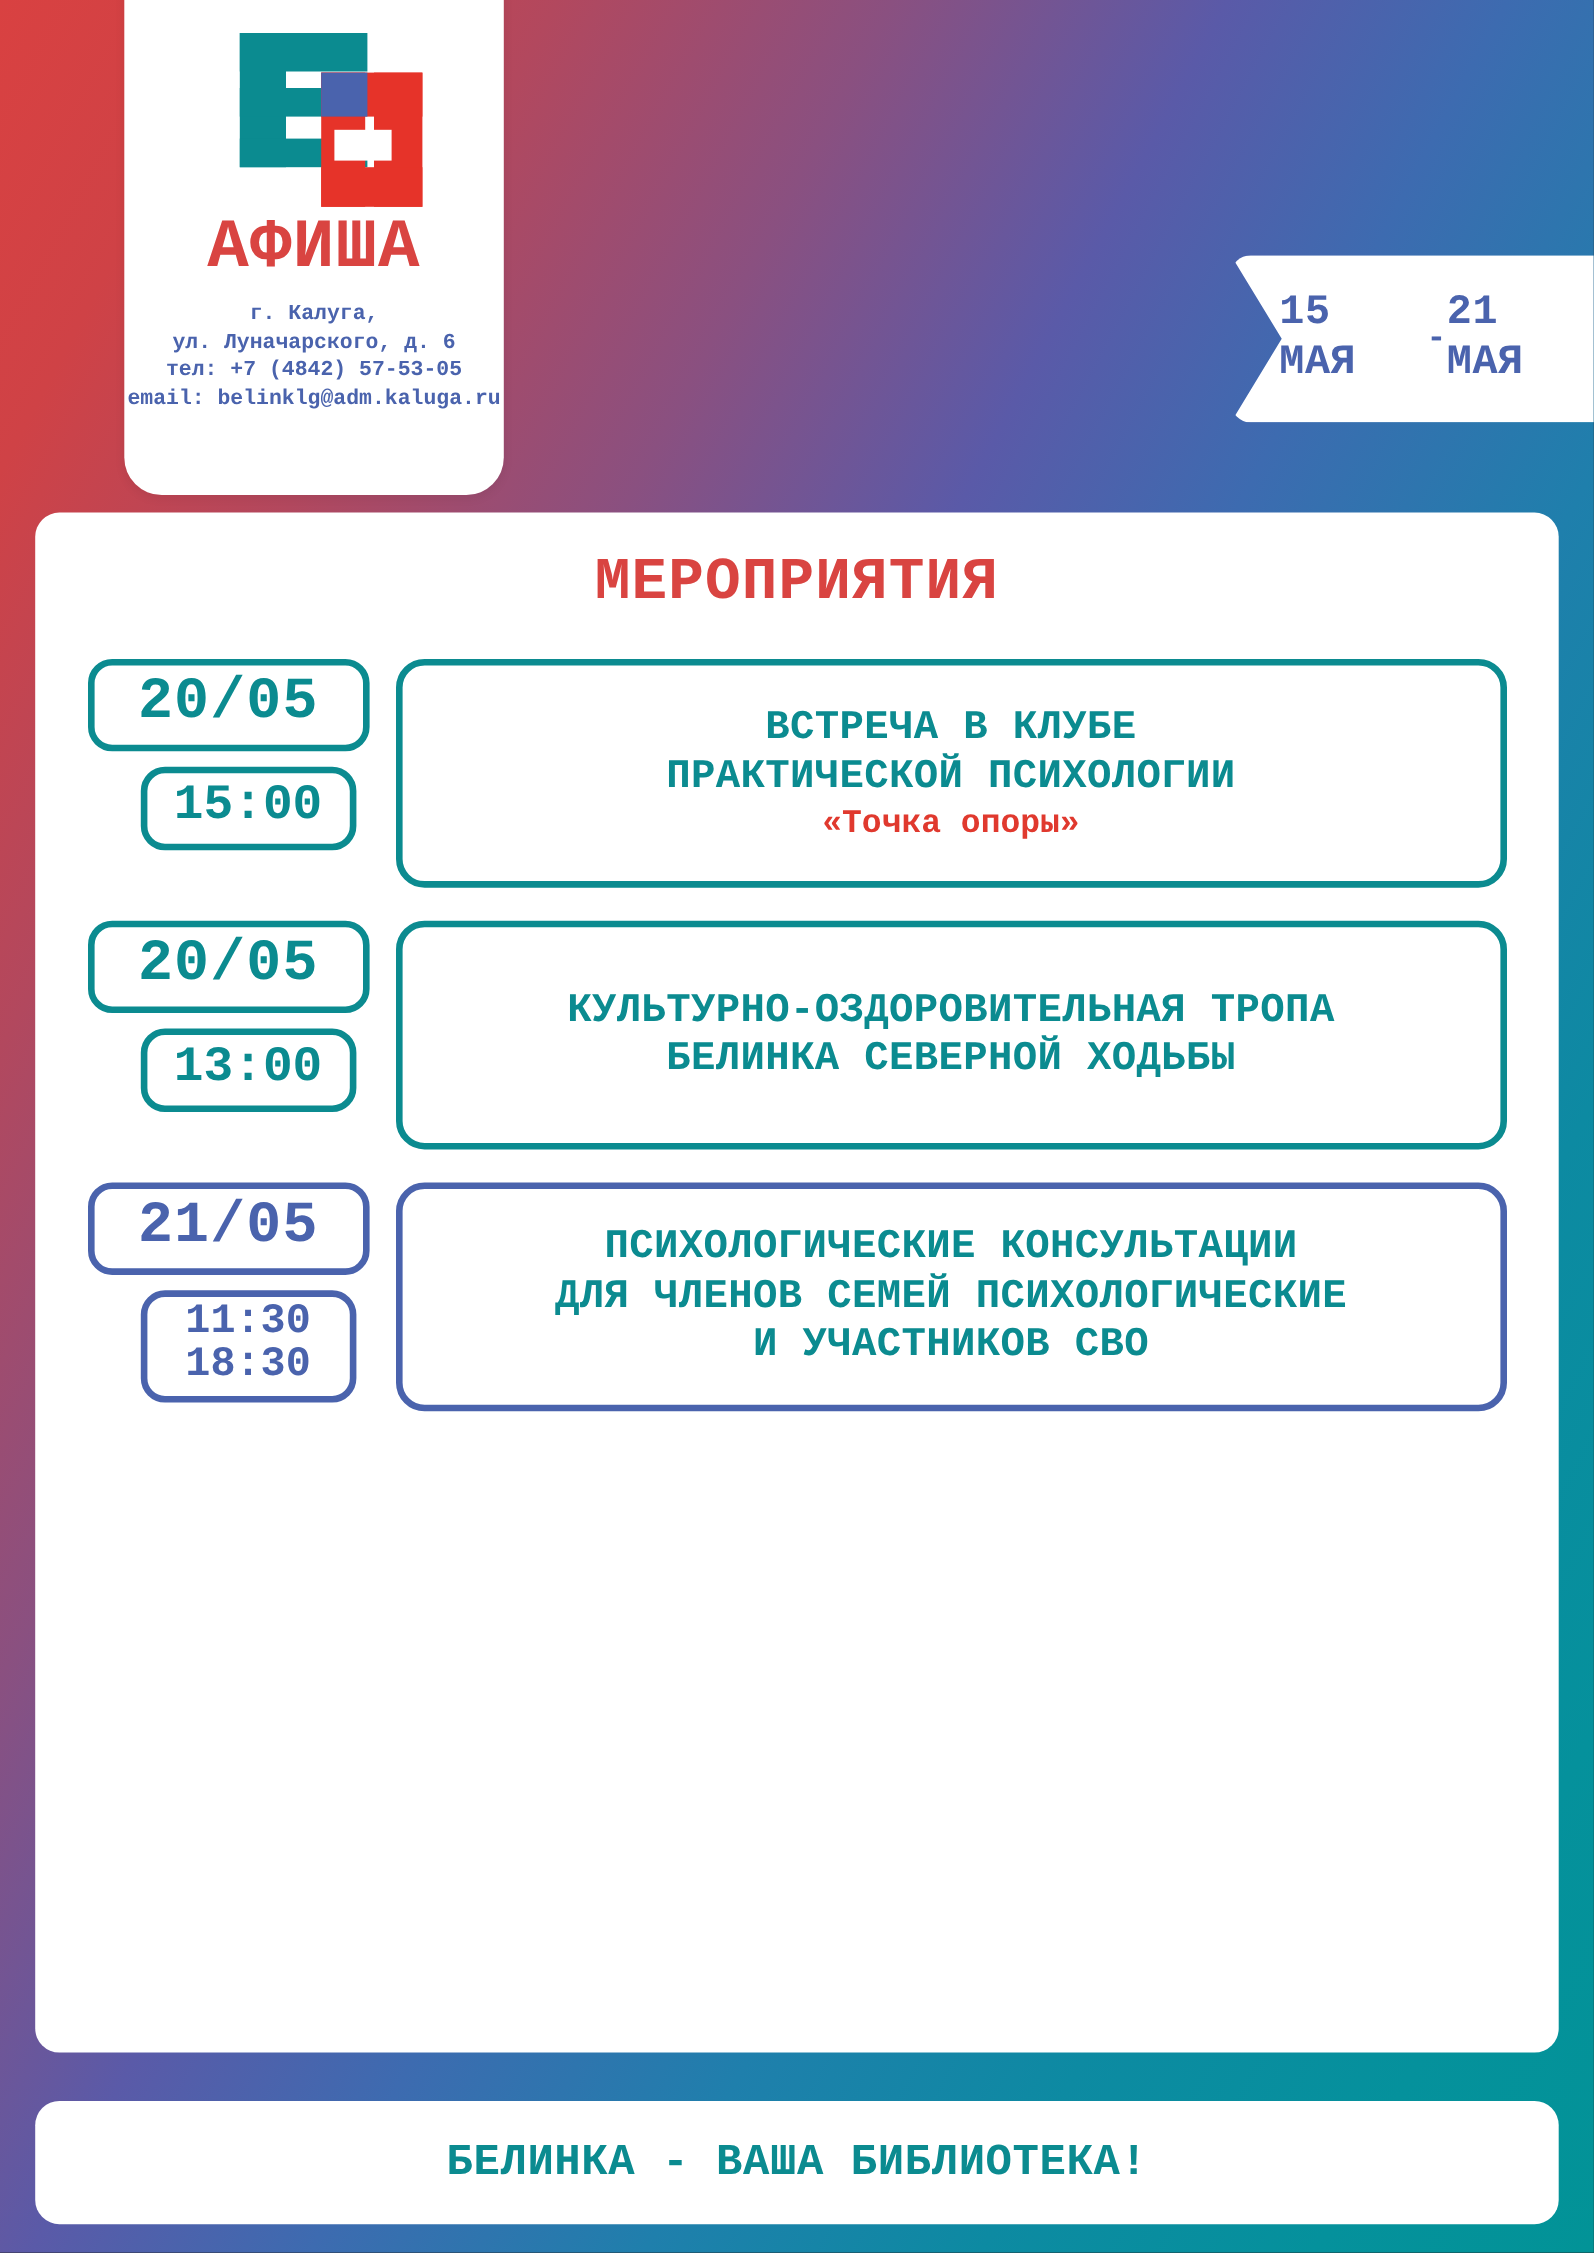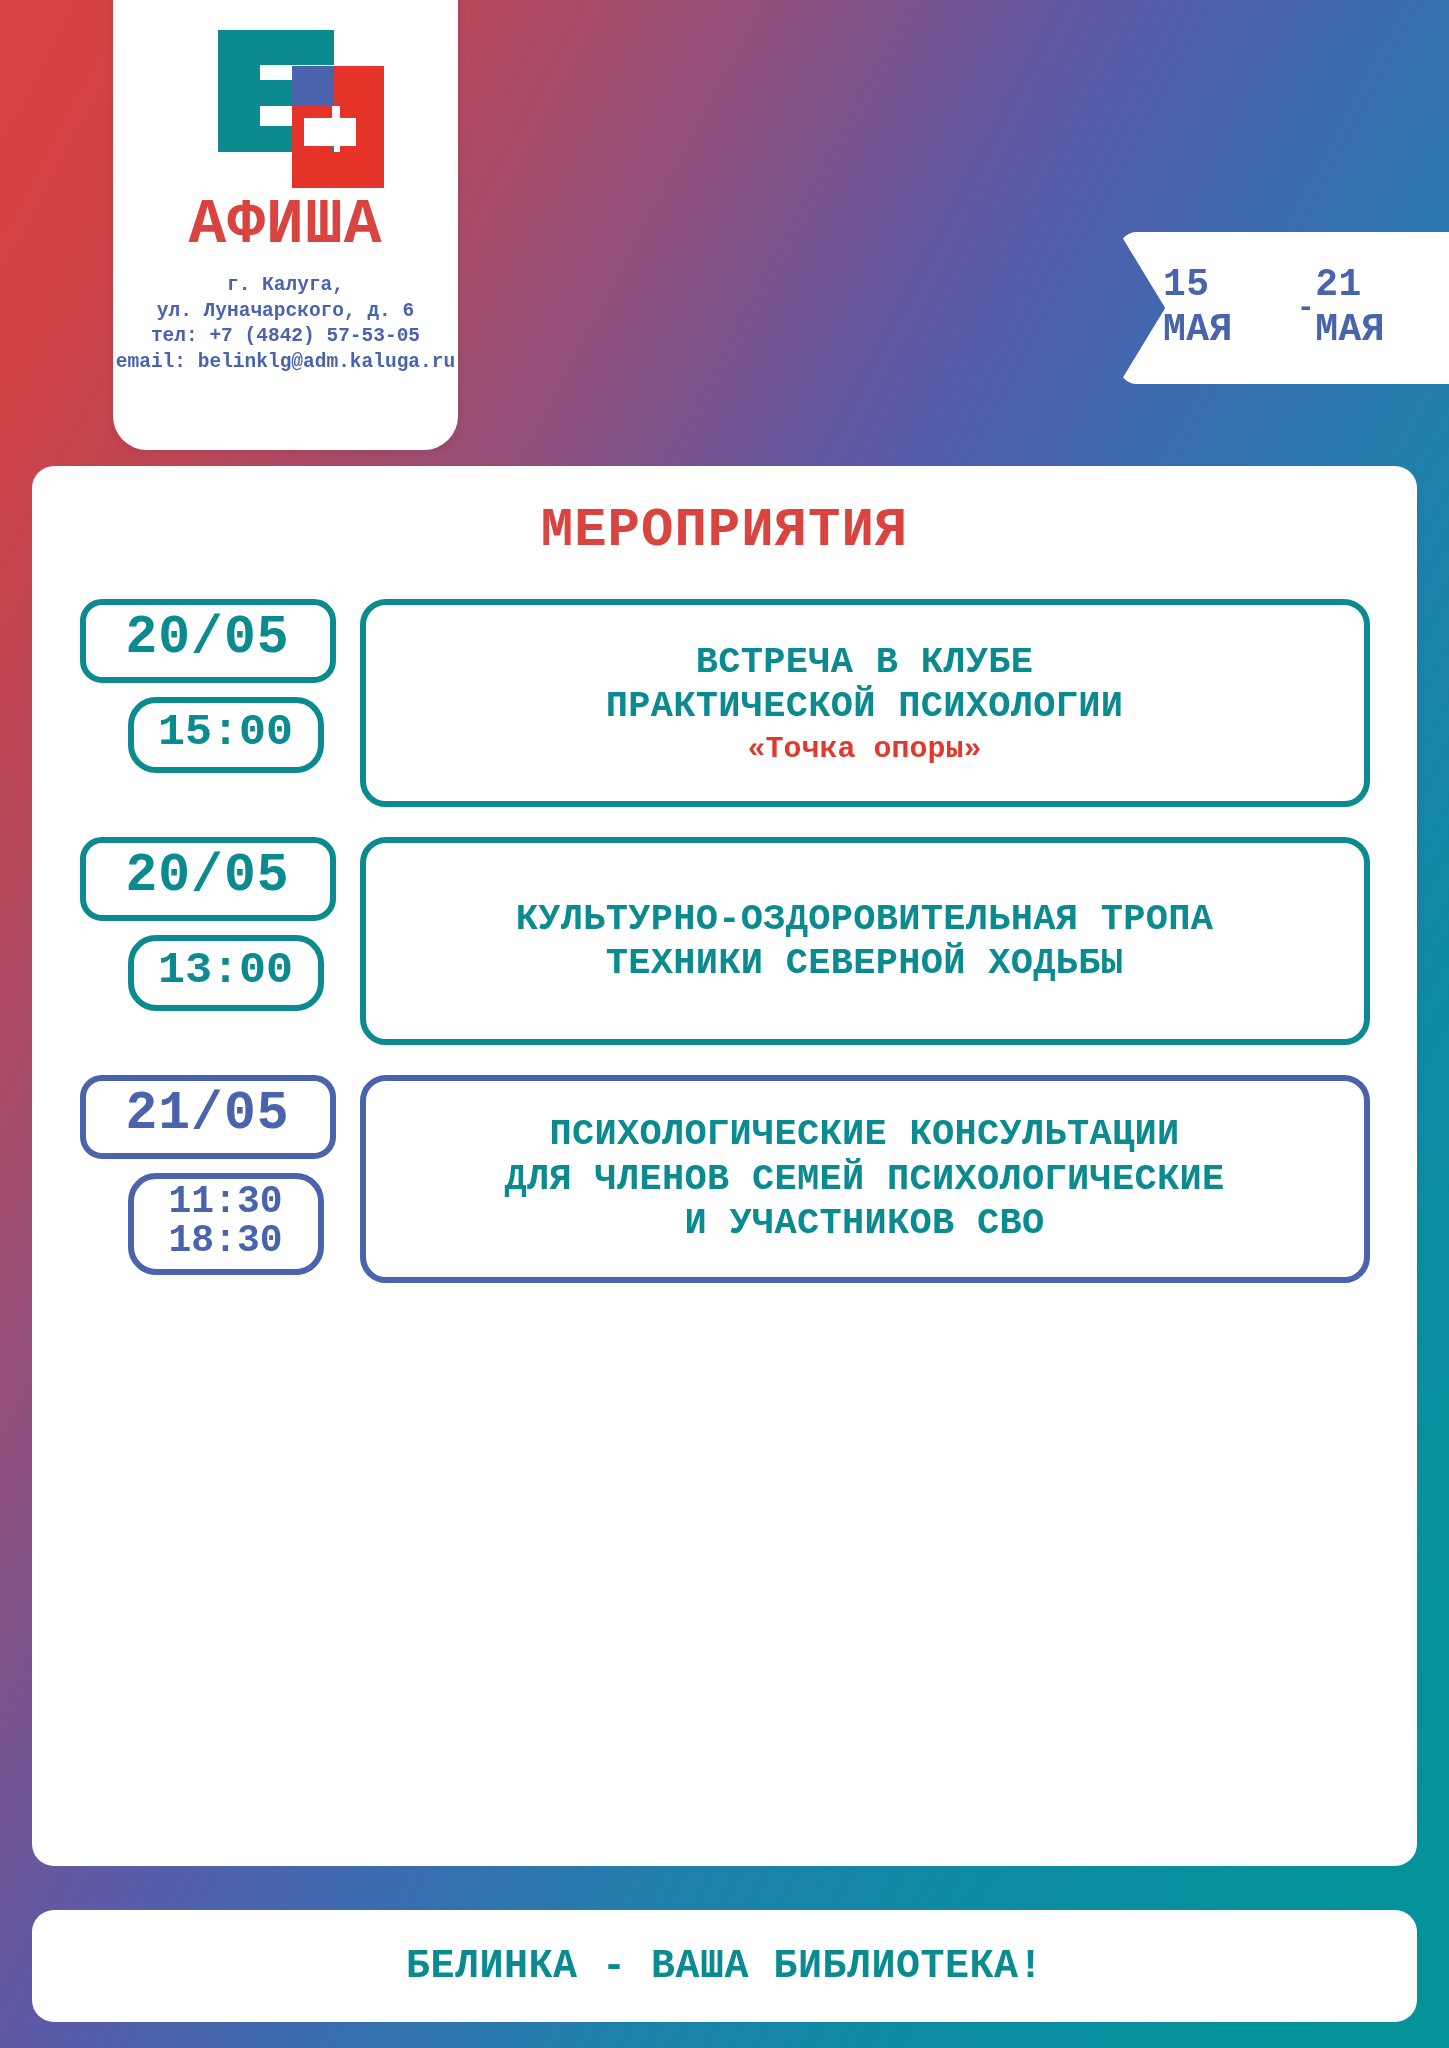--- a/index.html
+++ b/index.html
@@ -162,21 +162,20 @@
   }
   .pill-time {
     font-size: 45px;
     padding: 4px 18px 8px 18px;
     min-width: 196px;
     min-height: 76px;
     margin-top: 14px;
     margin-left: 48px;
     line-height: 1.02;
     flex-direction: column;
-    border-radius: 28px;
   }
   .what {
     flex: 1;
     border: 6px solid #0b8b90;
     border-radius: 26px;
     min-height: 208px;
     display: flex;
     flex-direction: column;
     align-items: center;
     justify-content: center;
@@ -278,21 +277,21 @@
 
       <div class="event-row">
         <div class="when">
           <div class="pill pill-date">20/05</div>
           <div class="pill pill-time">
             <span>13:00</span>
           </div>
         </div>
         <div class="what">
           <div class="line">КУЛЬТУРНО-ОЗДОРОВИТЕЛЬНАЯ ТРОПА</div>
-          <div class="line">ТЕХНИКИ СЕВЕРНОЙ ХОДЬБЫ</div>
+          <div class="line">БЕЛИНКА СЕВЕРНОЙ ХОДЬБЫ</div>
         </div>
       </div>
 
       <div class="event-row accent-blue">
         <div class="when">
           <div class="pill pill-date">21/05</div>
           <div class="pill pill-time">
             <span>11:30</span>
             <span>18:30</span>
           </div>

